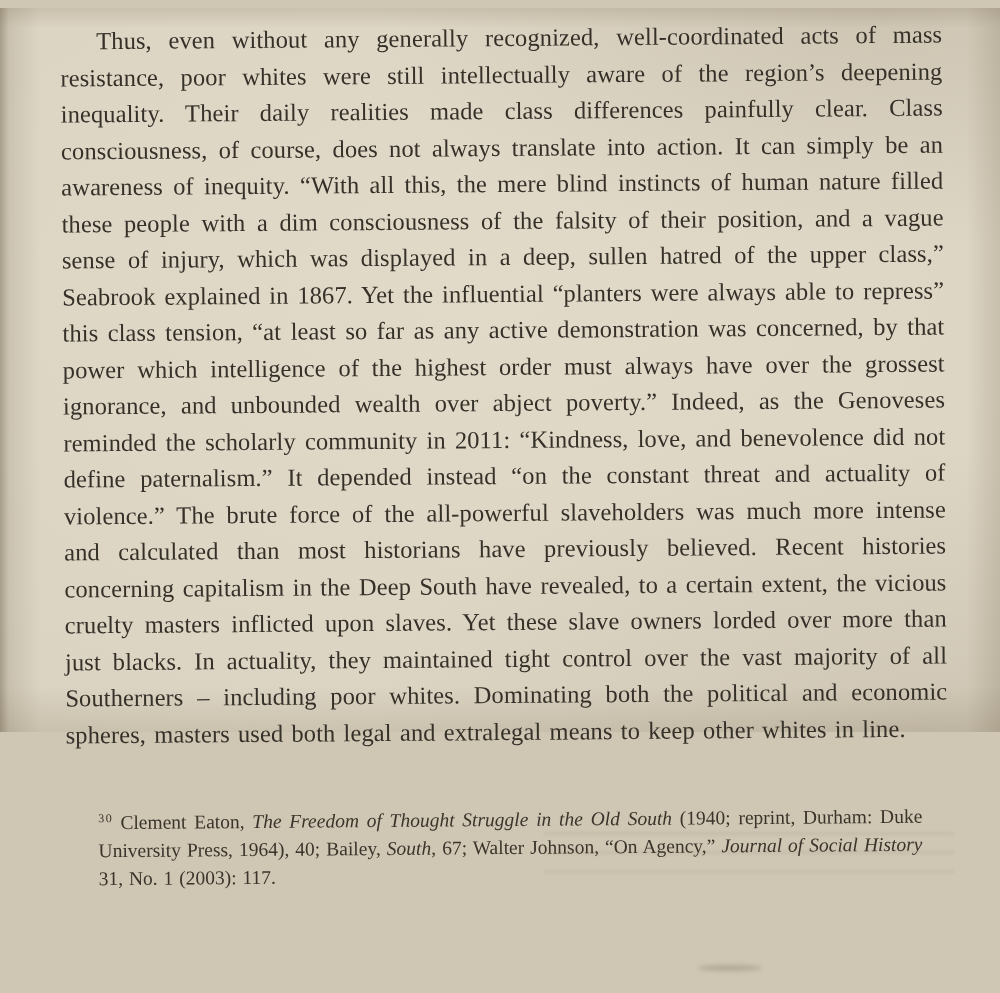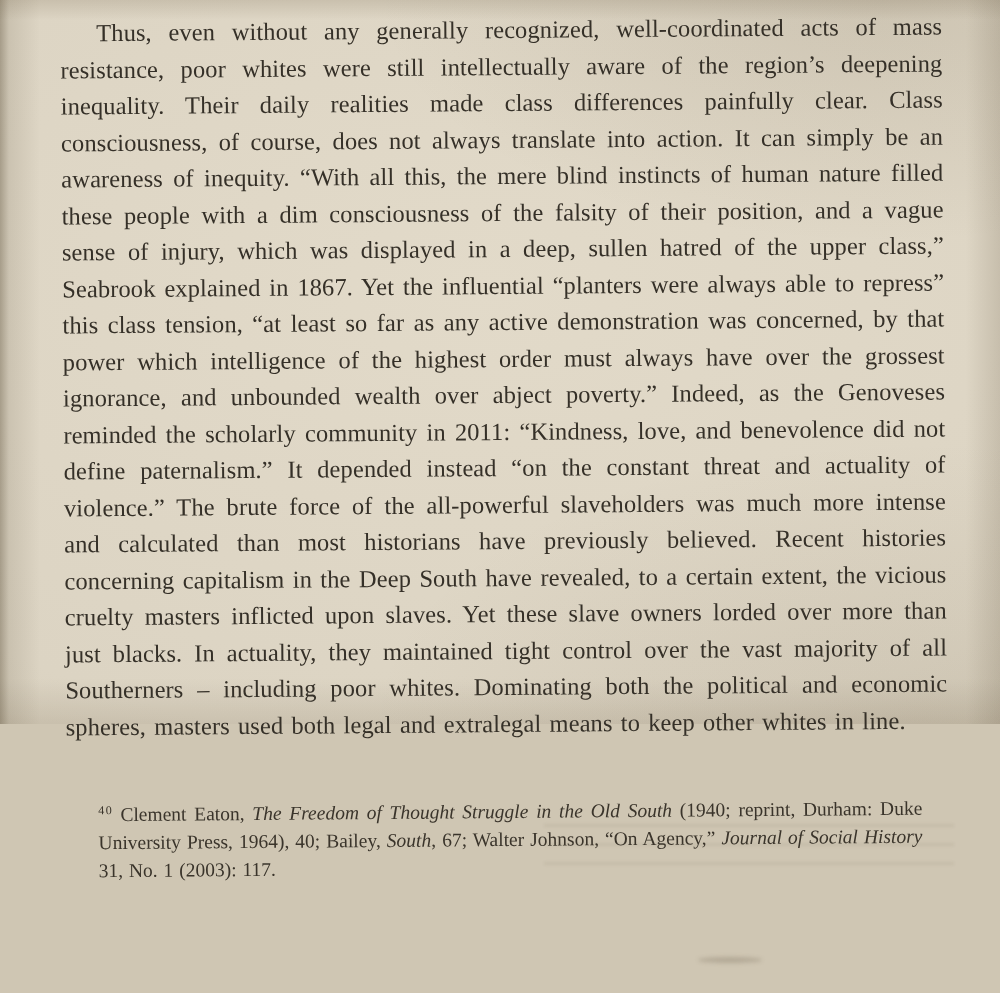--- a/index.html
+++ b/index.html
@@ -10,20 +10,21 @@
     font-family: "Liberation Serif", "DejaVu Serif", serif;
   }
   .photo {
     position: relative; width: 1000px; height: 724px;
     background:
       linear-gradient(180deg, rgba(120,105,80,0.20) 0, rgba(120,105,80,0) 20px),
       linear-gradient(90deg, rgba(90,78,56,0.42) 0, rgba(90,78,56,0.14) 9px, rgba(90,78,56,0) 40px),
       linear-gradient(270deg, rgba(95,82,60,0.18) 0, rgba(95,82,60,0) 34px),
       linear-gradient(0deg, rgba(110,95,70,0.16) 0, rgba(110,95,70,0) 46px),
       radial-gradient(140% 115% at 48% 40%, #e2dac9 0%, #dcd4c3 55%, #cdc4b0 100%);
+    margin-top: 8px;
   }
   .vignette {
     position: absolute; inset: 0; pointer-events: none;
     background:
       radial-gradient(120% 80% at 88% 0%, rgba(90,75,50,0.12), transparent 42%),
       radial-gradient(120% 85% at 92% 100%, rgba(90,75,50,0.10), transparent 46%);
   }
   .text-block {
     position: absolute; left: 60px; top: 12px; width: 882px;
     transform: rotate(-0.45deg); transform-origin: 50% 0;
@@ -68,19 +69,19 @@
 </head>
 <body>
 
 <div class="photo">
   <div class="vignette"></div>
 
   <main class="text-block">
     <p class="body-paragraph">Thus, even without any generally recognized, well-coordinated acts of mass resistance, poor whites were still intellectually aware of the region’s deepening inequality. Their daily realities made class differences painfully clear. Class consciousness, of course, does not always translate into action. It can simply be an awareness of inequity. “With all this, the mere blind instincts of human nature filled these people with a dim consciousness of the falsity of their position, and a vague sense of injury, which was displayed in a deep, sullen hatred of the upper class,” Seabrook explained in 1867. Yet the influential “planters were always able to repress” this class tension, “at least so far as any active demonstration was concerned, by that power which intelligence of the highest order must always have over the grossest ignorance, and unbounded wealth over abject poverty.” Indeed, as the Genoveses reminded the scholarly community in 2011: “Kindness, love, and benevolence did not define paternalism.” It depended instead “on the constant threat and actuality of violence.” The brute force of the all-powerful slaveholders was much more intense and calculated than most historians have previously believed. Recent histories concerning capitalism in the Deep South have revealed, to a certain extent, the vicious cruelty masters inflicted upon slaves. Yet these slave owners lorded over more than just blacks. In actuality, they maintained tight control over the vast majority of all Southerners – including poor whites. Dominating both the political and economic spheres, masters used both legal and extralegal means to keep other whites in line.</p>
 
     <div class="footnote">
-      <sup class="fn-marker">40</sup><span>Clement Eaton, </span><span class="italic">The Freedom of Thought Struggle in the Old South</span><span> (1940; reprint, Durham: Duke University Press, 1964), 40; Bailey, </span><span class="italic">South</span><span>, 67; Walter Johnson, “On Agency,” </span><span class="italic">Journal of Social History</span><span> 31, No. 1 (2003): 117.</span>
+      <sup class="fn-marker">30</sup><span>Clement Eaton, </span><span class="italic">The Freedom of Thought Struggle in the Old South</span><span> (1940; reprint, Durham: Duke University Press, 1964), 40; Bailey, </span><span class="italic">South</span><span>, 67; Walter Johnson, “On Agency,” </span><span class="italic">Journal of Social History</span><span> 31, No. 1 (2003): 117.</span>
     </div>
   </main>
 
   <div class="ghost"></div>
   <div class="smudge"></div>
 </div>
 
 </body></html>

